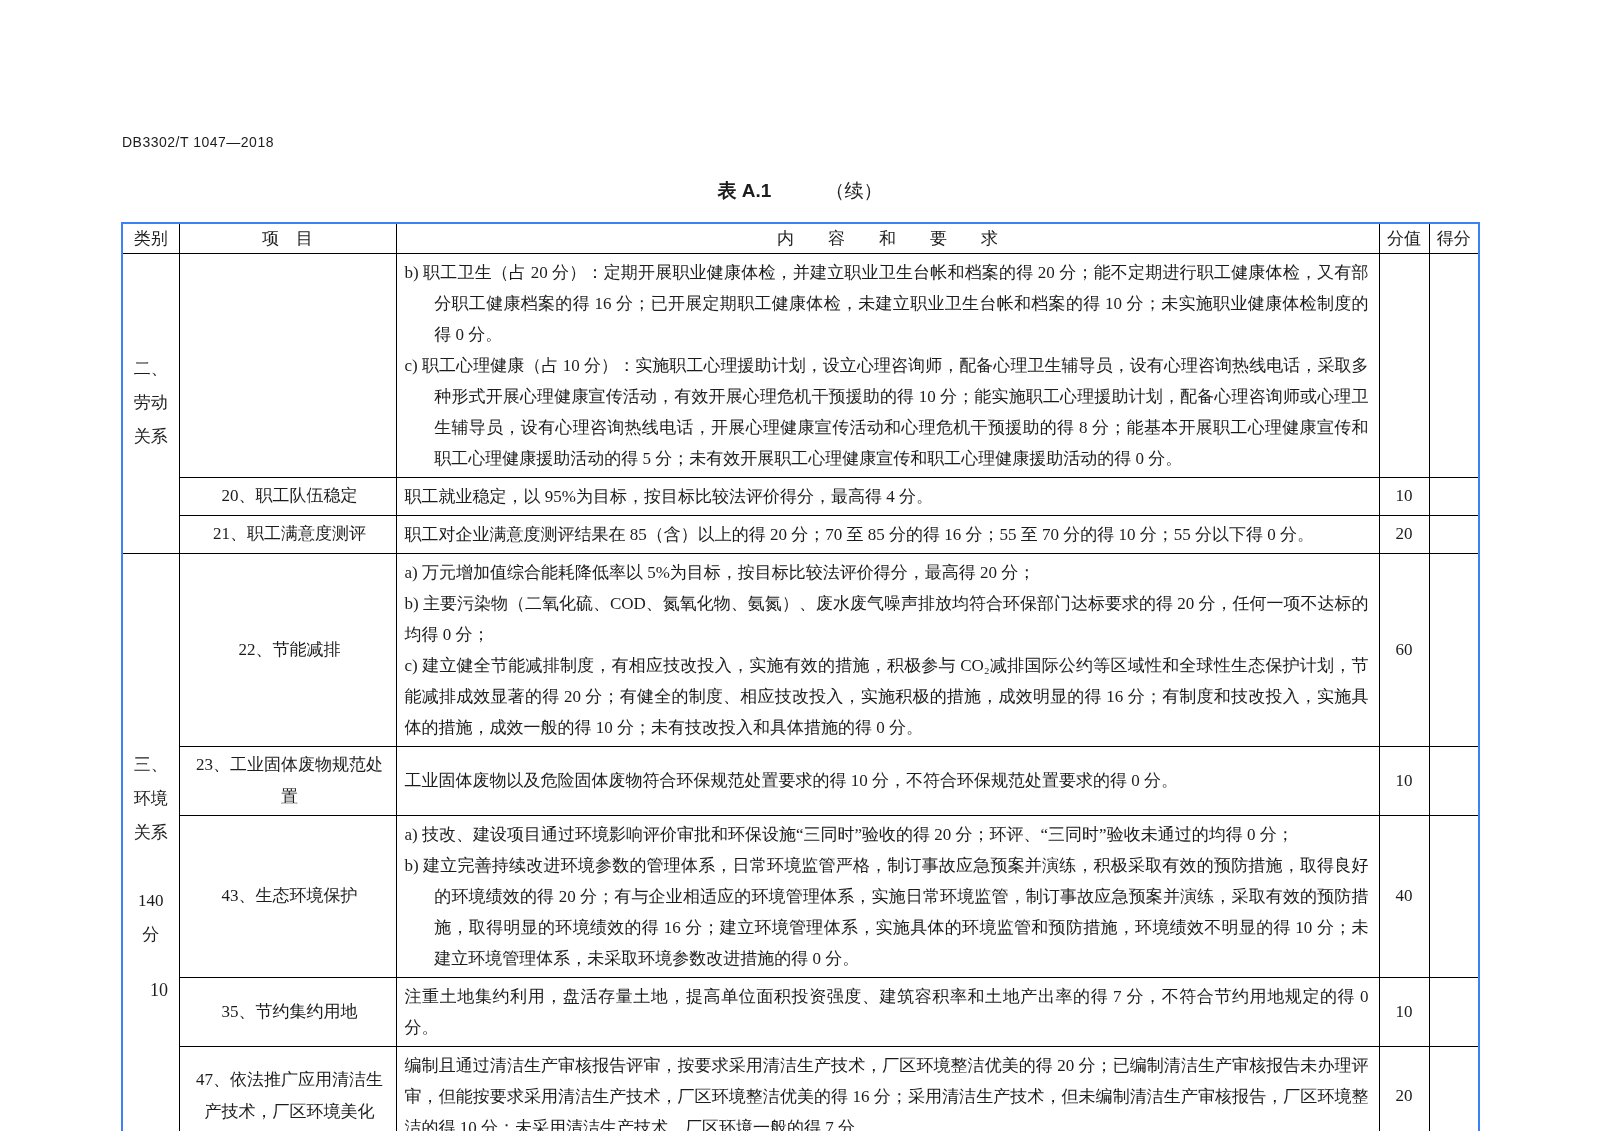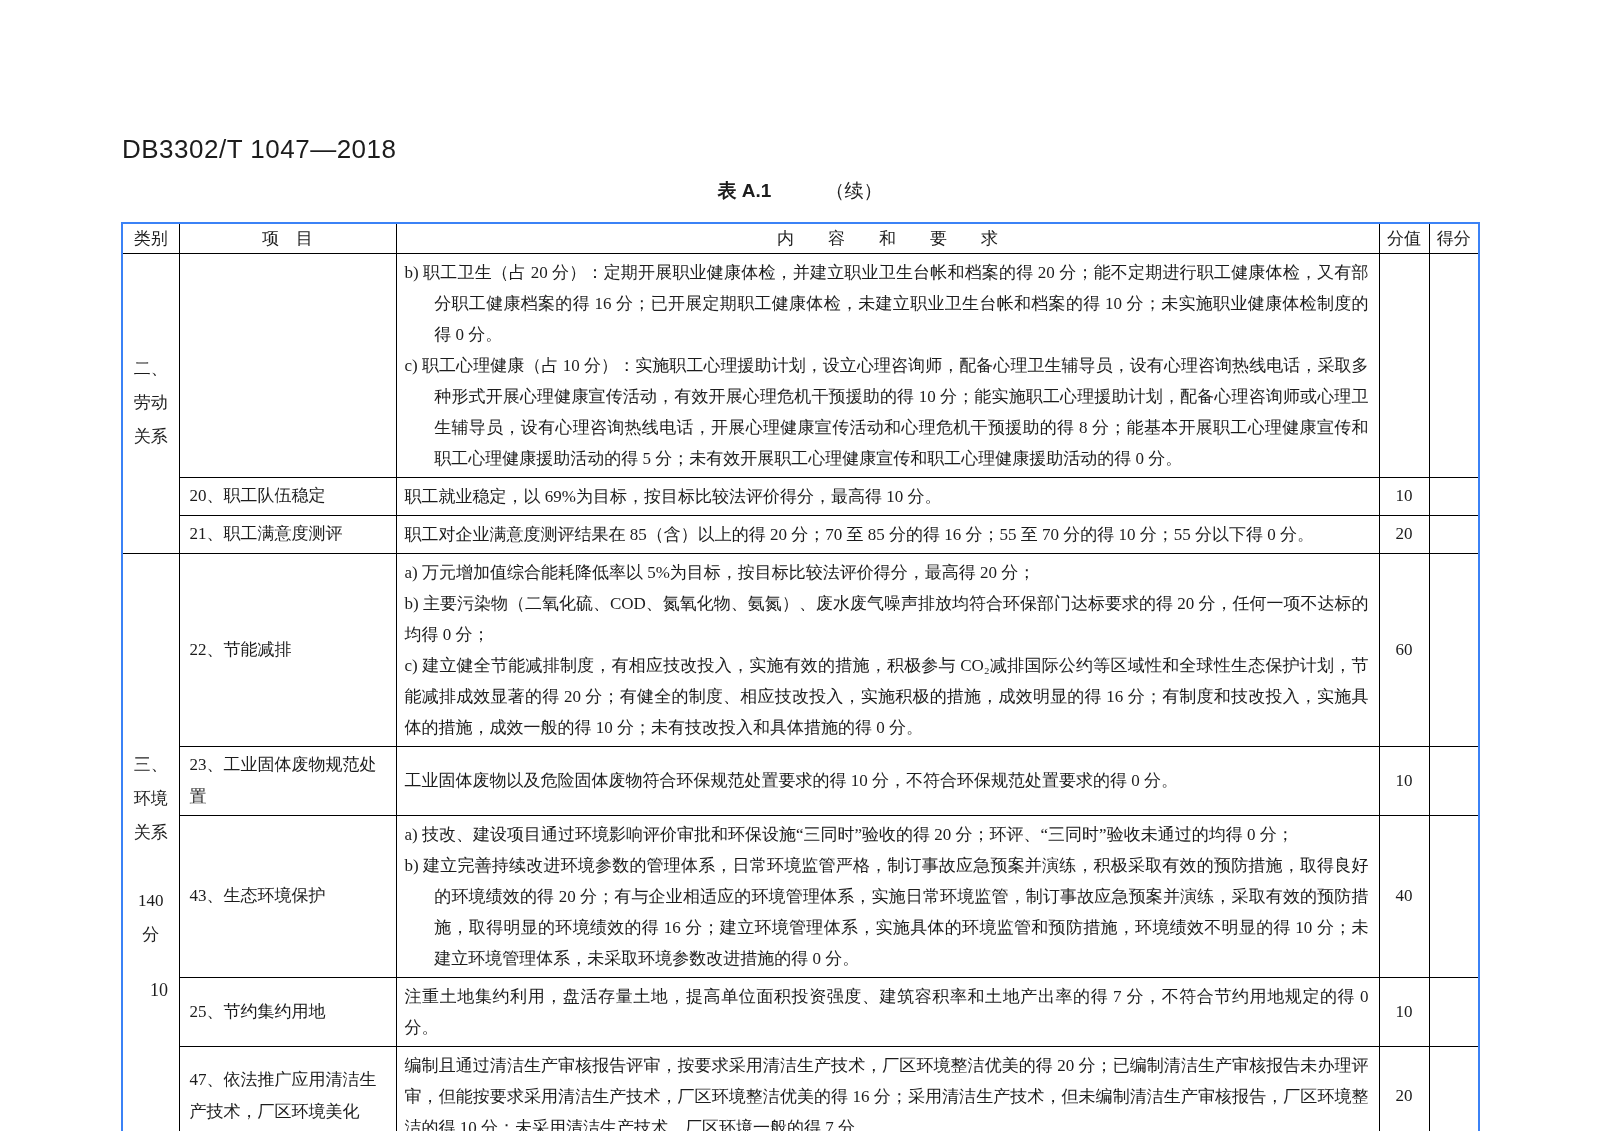--- a/index.html
+++ b/index.html
@@ -6,21 +6,21 @@
   html, body { background: #ffffff; }
   body {
     width: 1600px; height: 1131px;
     position: relative;
     font-family: "Liberation Serif", "DejaVu Serif", serif;
     color: #1c1c1c;
   }
   .doc-code {
     position: absolute; left: 122px; top: 134px;
     font-family: "Liberation Sans", "DejaVu Sans", sans-serif;
-    font-size: 26px; letter-spacing: 0.5px; font-weight: 500;
+    font-size: 14px; letter-spacing: 0.5px; font-weight: 500;
   }
   .table-title {
     position: absolute; left: 0; top: 178px; width: 1600px;
     text-align: center; font-size: 19px;
   }
   .tt-main { font-weight: bold; font-family: "Liberation Sans", sans-serif; margin-right: 54px; }
   .tt-suffix { font-weight: normal; }
   table.main {
     position: absolute; left: 121px; top: 222px;
     width: 1357px;
@@ -42,21 +42,21 @@
   col.c-pts   { width: 50px; }
   tr.h-head  { height: 30px; }
   tr.h-block { height: 182px; }
   tr.h-one   { height: 27px; }
   tr.h-r22   { height: 179px; }
   tr.h-r24   { height: 150px; }
   tr.h-r26   { height: 84px; }
   th { text-align: center; }
   td.cat { text-align: center; padding: 2px 4px; }
   td.cat .cat-line { line-height: 34px; min-height: 34px; }
-  td.item { text-align: left; padding: 2px 6px 2px 10px; line-height: 32px; }
+  td.item { text-align: center; padding: 2px 6px 2px 10px; line-height: 32px; }
   td.content { text-align: left; padding: 3px 10px 3px 8px; }
   td.content p {
     line-height: 31px;
     text-align: justify;
   }
   td.content p.hang {
     padding-left: 1.75em;
     text-indent: -1.75em;
   }
   td.score, td.points { text-align: center; }
@@ -102,21 +102,21 @@
       <td class="content">
         <p class="hang">b) 职工卫生（占 20 分）：定期开展职业健康体检，并建立职业卫生台帐和档案的得 20 分；能不定期进行职工健康体检，又有部分职工健康档案的得 16 分；已开展定期职工健康体检，未建立职业卫生台帐和档案的得 10 分；未实施职业健康体检制度的得 0 分。</p>
         <p class="hang">c) 职工心理健康（占 10 分）：实施职工心理援助计划，设立心理咨询师，配备心理卫生辅导员，设有心理咨询热线电话，采取多种形式开展心理健康宣传活动，有效开展心理危机干预援助的得 10 分；能实施职工心理援助计划，配备心理咨询师或心理卫生辅导员，设有心理咨询热线电话，开展心理健康宣传活动和心理危机干预援助的得 8 分；能基本开展职工心理健康宣传和职工心理健康援助活动的得 5 分；未有效开展职工心理健康宣传和职工心理健康援助活动的得 0 分。</p>
       </td>
       <td class="score"></td>
       <td class="points"></td>
     </tr>
     <tr class="h-one">
       <td class="item">20、职工队伍稳定</td>
       <td class="content">
-        <p>职工就业稳定，以 69%为目标，按目标比较法评价得分，最高得 10 分。</p>
+        <p>职工就业稳定，以 95%为目标，按目标比较法评价得分，最高得 4 分。</p>
       </td>
       <td class="score">10</td>
       <td class="points"></td>
     </tr>
     <tr class="h-one">
       <td class="item">21、职工满意度测评</td>
       <td class="content">
         <p>职工对企业满意度测评结果在 85（含）以上的得 20 分；70 至 85 分的得 16 分；55 至 70 分的得 10 分；55 分以下得 0 分。</p>
       </td>
       <td class="score">20</td>
@@ -151,21 +151,21 @@
     <tr class="h-r24">
       <td class="item">43、生态环境保护</td>
       <td class="content">
         <p class="hang">a) 技改、建设项目通过环境影响评价审批和环保设施“三同时”验收的得 20 分；环评、“三同时”验收未通过的均得 0 分；</p>
         <p class="hang">b) 建立完善持续改进环境参数的管理体系，日常环境监管严格，制订事故应急预案并演练，积极采取有效的预防措施，取得良好的环境绩效的得 20 分；有与企业相适应的环境管理体系，实施日常环境监管，制订事故应急预案并演练，采取有效的预防措施，取得明显的环境绩效的得 16 分；建立环境管理体系，实施具体的环境监管和预防措施，环境绩效不明显的得 10 分；未建立环境管理体系，未采取环境参数改进措施的得 0 分。</p>
       </td>
       <td class="score">40</td>
       <td class="points"></td>
     </tr>
     <tr class="h-one">
-      <td class="item">25、节约集约用地</td>
+      <td class="item">35、节约集约用地</td>
       <td class="content">
         <p>注重土地集约利用，盘活存量土地，提高单位面积投资强度、建筑容积率和土地产出率的得 7 分，不符合节约用地规定的得 0 分。</p>
       </td>
       <td class="score">10</td>
       <td class="points"></td>
     </tr>
     <tr class="h-r26">
       <td class="item">47、依法推广应用清洁生产技术，厂区环境美化</td>
       <td class="content">
         <p>编制且通过清洁生产审核报告评审，按要求采用清洁生产技术，厂区环境整洁优美的得 20 分；已编制清洁生产审核报告未办理评审，但能按要求采用清洁生产技术，厂区环境整洁优美的得 16 分；采用清洁生产技术，但未编制清洁生产审核报告，厂区环境整洁的得 10 分；未采用清洁生产技术，厂区环境一般的得 7 分。</p>

